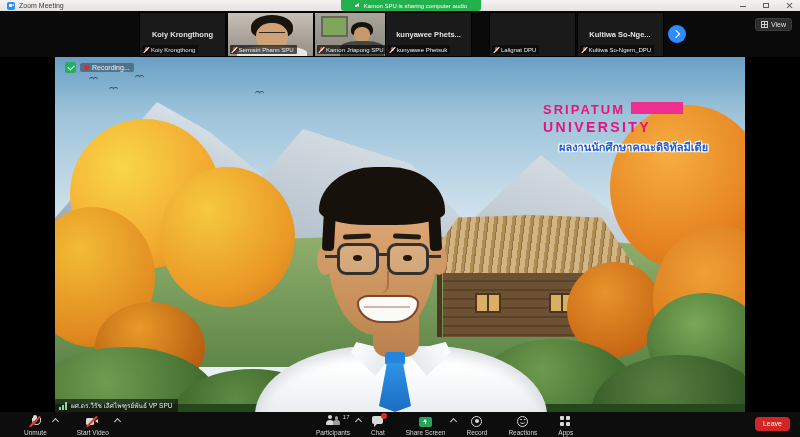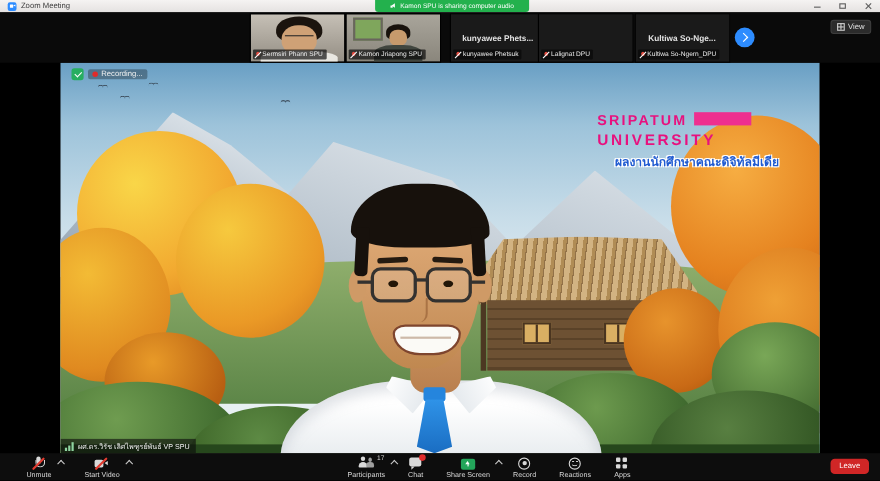--- a/index.html
+++ b/index.html
@@ -28,21 +28,21 @@
   .banner{position:absolute;left:341px;top:0;width:140px;height:11px;background:#23b14d;
     border-radius:0 0 3px 3px;display:flex;align-items:center;justify-content:center;gap:3px;
     z-index:40;color:#fff;font-size:6px;white-space:nowrap;}
   .spk{position:relative;width:6px;height:6px;flex:0 0 auto;}
   .spk::before{content:'';position:absolute;left:0;top:2px;width:2px;height:2.5px;background:#fff;}
   .spk::after{content:'';position:absolute;left:1px;top:.5px;border-top:2.6px solid transparent;border-bottom:2.6px solid transparent;border-right:3px solid #fff;}
 
   
   .strip{position:absolute;left:0;top:11px;width:800px;height:46px;background:#0a0a0a;z-index:20;}
   .tile{position:absolute;top:1px;width:87px;height:45px;background:#1a1a1a;overflow:hidden;border:.5px solid #000;}
-  .t1{left:139px;}.t2{left:226.5px;}.t3{left:314px;}.t4{left:409px;}.t5{left:489px;}.t6{left:576.5px;}
+  .t1{left:139px;}.t2{left:226.5px;}.t3{left:314px;}.t4{left:385px;}.t5{left:489px;}.t6{left:576.5px;}
   .tile-center{position:absolute;left:0;right:0;top:17px;text-align:center;color:#e2e2e2;
     font-size:7.5px;font-weight:bold;white-space:nowrap;}
   .tile-label{position:absolute;left:2px;bottom:2px;background:rgba(8,8,8,.68);color:#ececec;
     font-size:6px;padding:1px 3px 1px 2px;display:flex;align-items:center;gap:2px;max-width:81px;
     white-space:nowrap;overflow:hidden;border-radius:1px;}
   .micmute{position:relative;width:5px;height:7px;flex:0 0 auto;}
   .micmute::before{content:'';position:absolute;left:1px;top:.5px;width:3px;height:4.5px;background:#e04a3f;border-radius:1.5px;}
   .micmute::after{content:'';position:absolute;left:2.2px;top:-.5px;width:1px;height:8px;background:#fff;transform:rotate(45deg);}
   
   .t2{background:linear-gradient(180deg,#c6c0b6,#948e84);}
@@ -232,20 +232,27 @@
     </div>
   </div>
 
   <div class="banner">
     <span class="spk"></span>
     <span>Kamon SPU is sharing computer audio</span>
   </div>
 
   <div class="strip">
 
+    <div class="tile t1">
+      <span class="tile-center">Koiy Krongthong</span>
+      <span class="tile-label">
+        <i class="micmute"></i>
+        <span>Koiy Krongthong</span>
+      </span>
+    </div>
 
     <div class="tile t2">
       <i class="a-hair"></i>
         <i class="a-face"></i>
         <i class="a-glass"></i>
         <i class="a-shirt"></i>
       <span class="tile-label">
         <i class="micmute"></i>
         <span>Sermsiri Phann SPU</span>
       </span>

